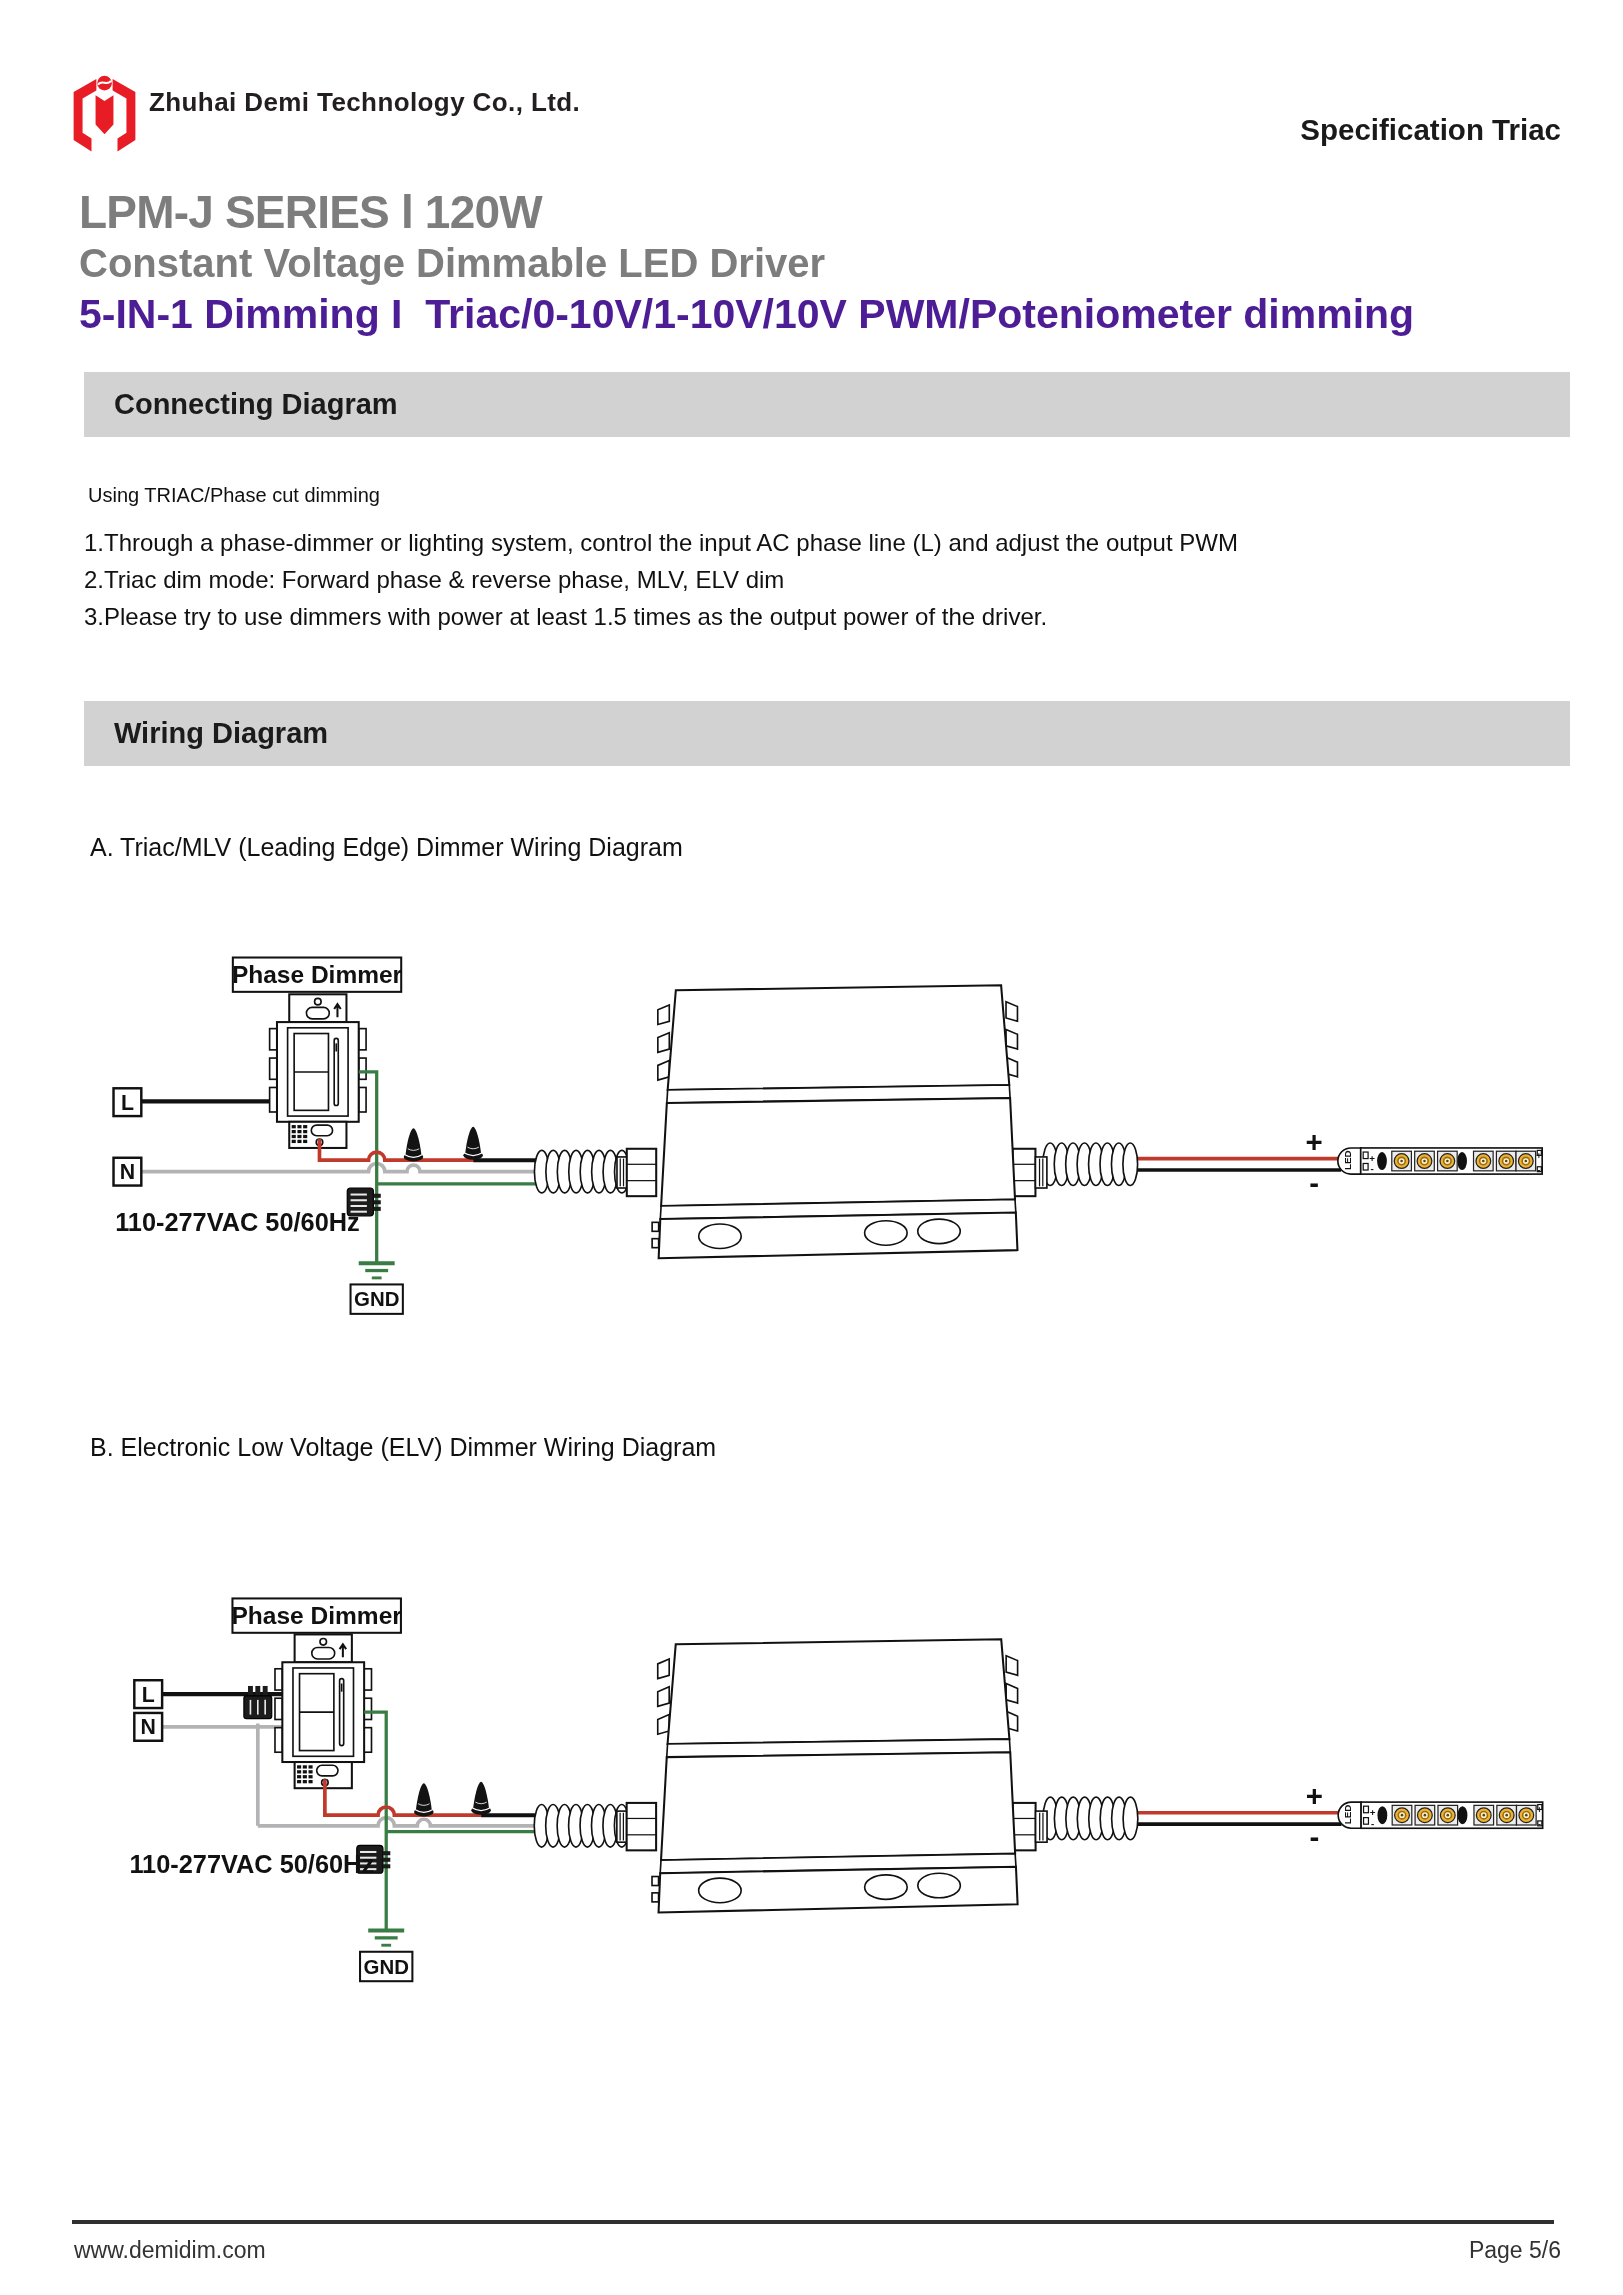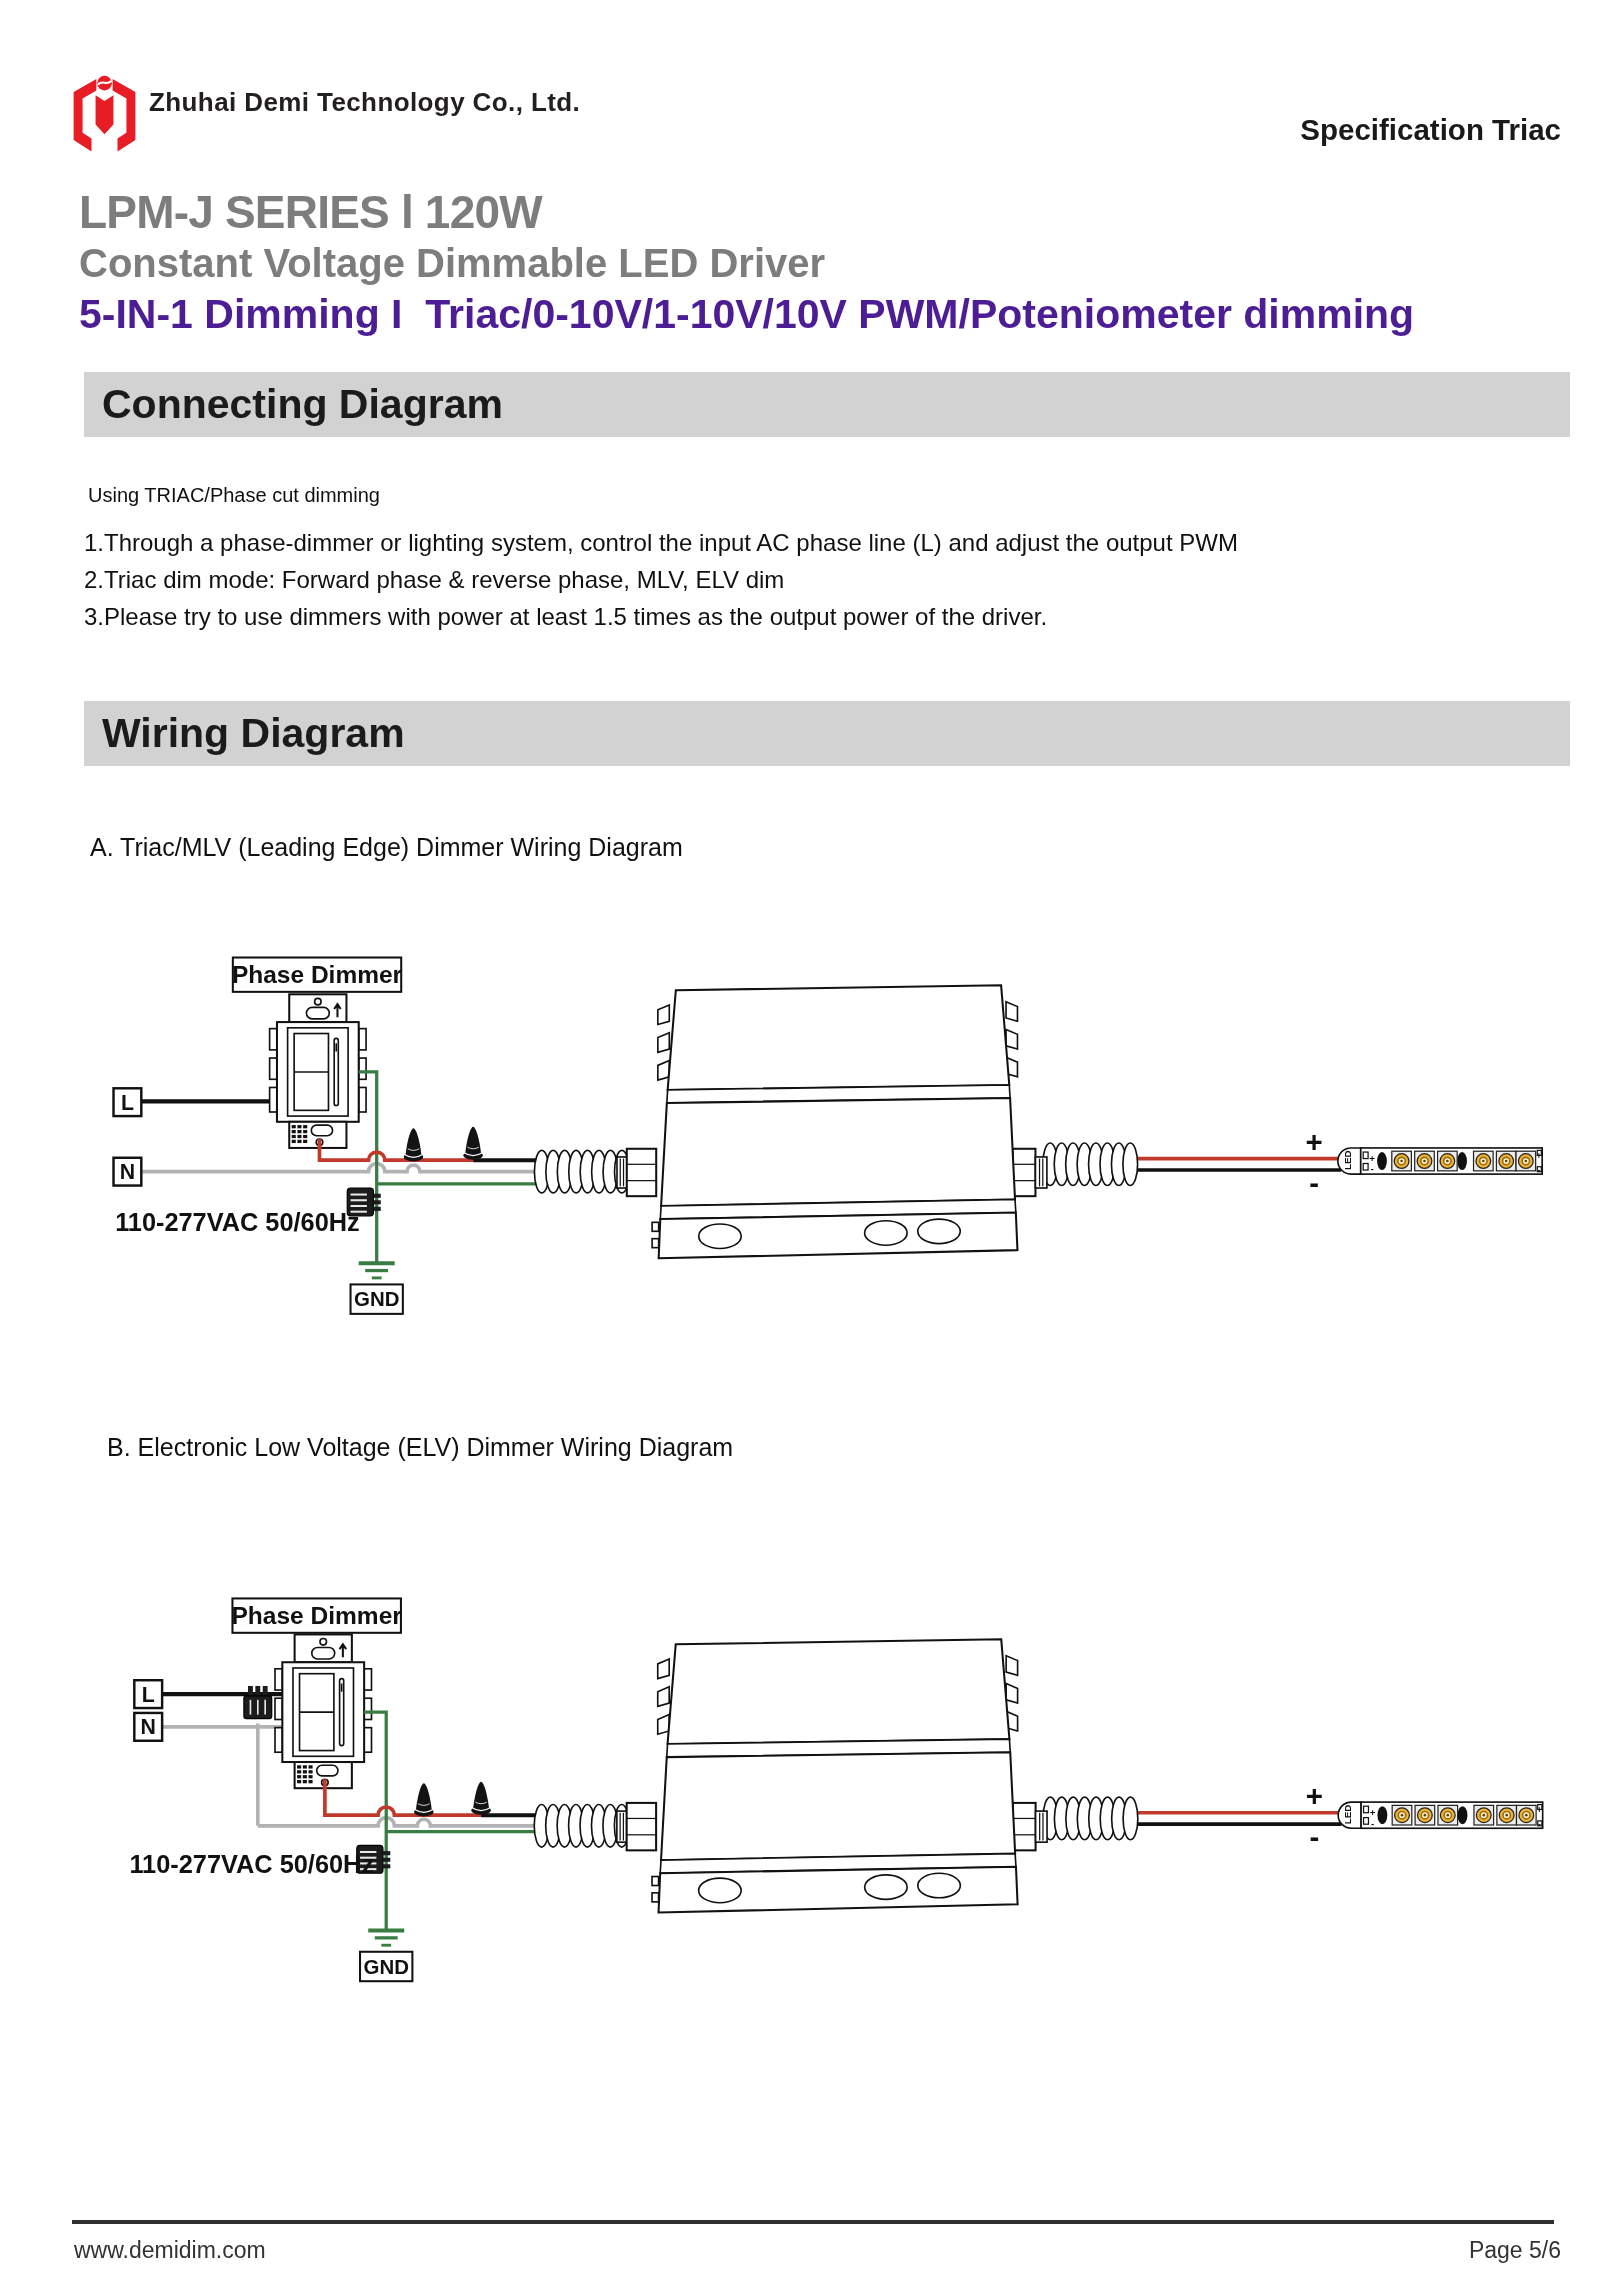--- a/index.html
+++ b/index.html
@@ -7,28 +7,28 @@
     width:1623px;height:2295px;position:relative;background:#ffffff;
     font-family:"Liberation Sans", sans-serif;color:#111;
   }
   .abs{position:absolute;}
   .company{left:149px;top:87px;font-size:26px;font-weight:bold;color:#231f20;letter-spacing:0.4px;}
   .sheet{right:62px;top:113px;font-size:29.5px;font-weight:bold;color:#1a1a1a;}
   .title1{left:79px;top:185px;font-size:46px;font-weight:bold;color:#7d7d7d;letter-spacing:-0.8px;}
   .title2{left:79px;top:241px;font-size:40px;font-weight:bold;color:#7d7d7d;}
   .title3{left:79px;top:291px;font-size:41px;font-weight:bold;color:#4c1d95;white-space:pre;}
   .banner{left:84px;width:1486px;height:65px;background:#d2d2d2;}
-  .banner span{display:block;padding-left:18px;line-height:65px;font-size:41px;font-weight:bold;color:#1b1b1b;}
+  .banner span{display:block;padding-left:30px;line-height:65px;font-size:29px;font-weight:bold;color:#1b1b1b;}
   .banner1{top:372px;}
   .banner2{top:701px;}
   .intro{left:88px;top:484px;font-size:20px;}
   .notes{left:84px;top:524px;font-size:24px;line-height:37px;}
   .caption{font-size:25px;color:#111;}
   .captionA{left:90px;top:833px;}
-  .captionB{left:107px;top:1433px;}
+  .captionB{left:90px;top:1433px;}
   .footer-line{left:72px;top:2220px;width:1482px;height:4.1px;background:#2f2f2f;}
   .footer-text{top:2237px;font-size:23px;color:#333;}
   .site{left:74px;}
   .page{right:62px;}
   svg text{font-family:"Liberation Sans", sans-serif;fill:#111;}
   .diagram{left:0;}
 </style>
 </head>
 <body>
 

